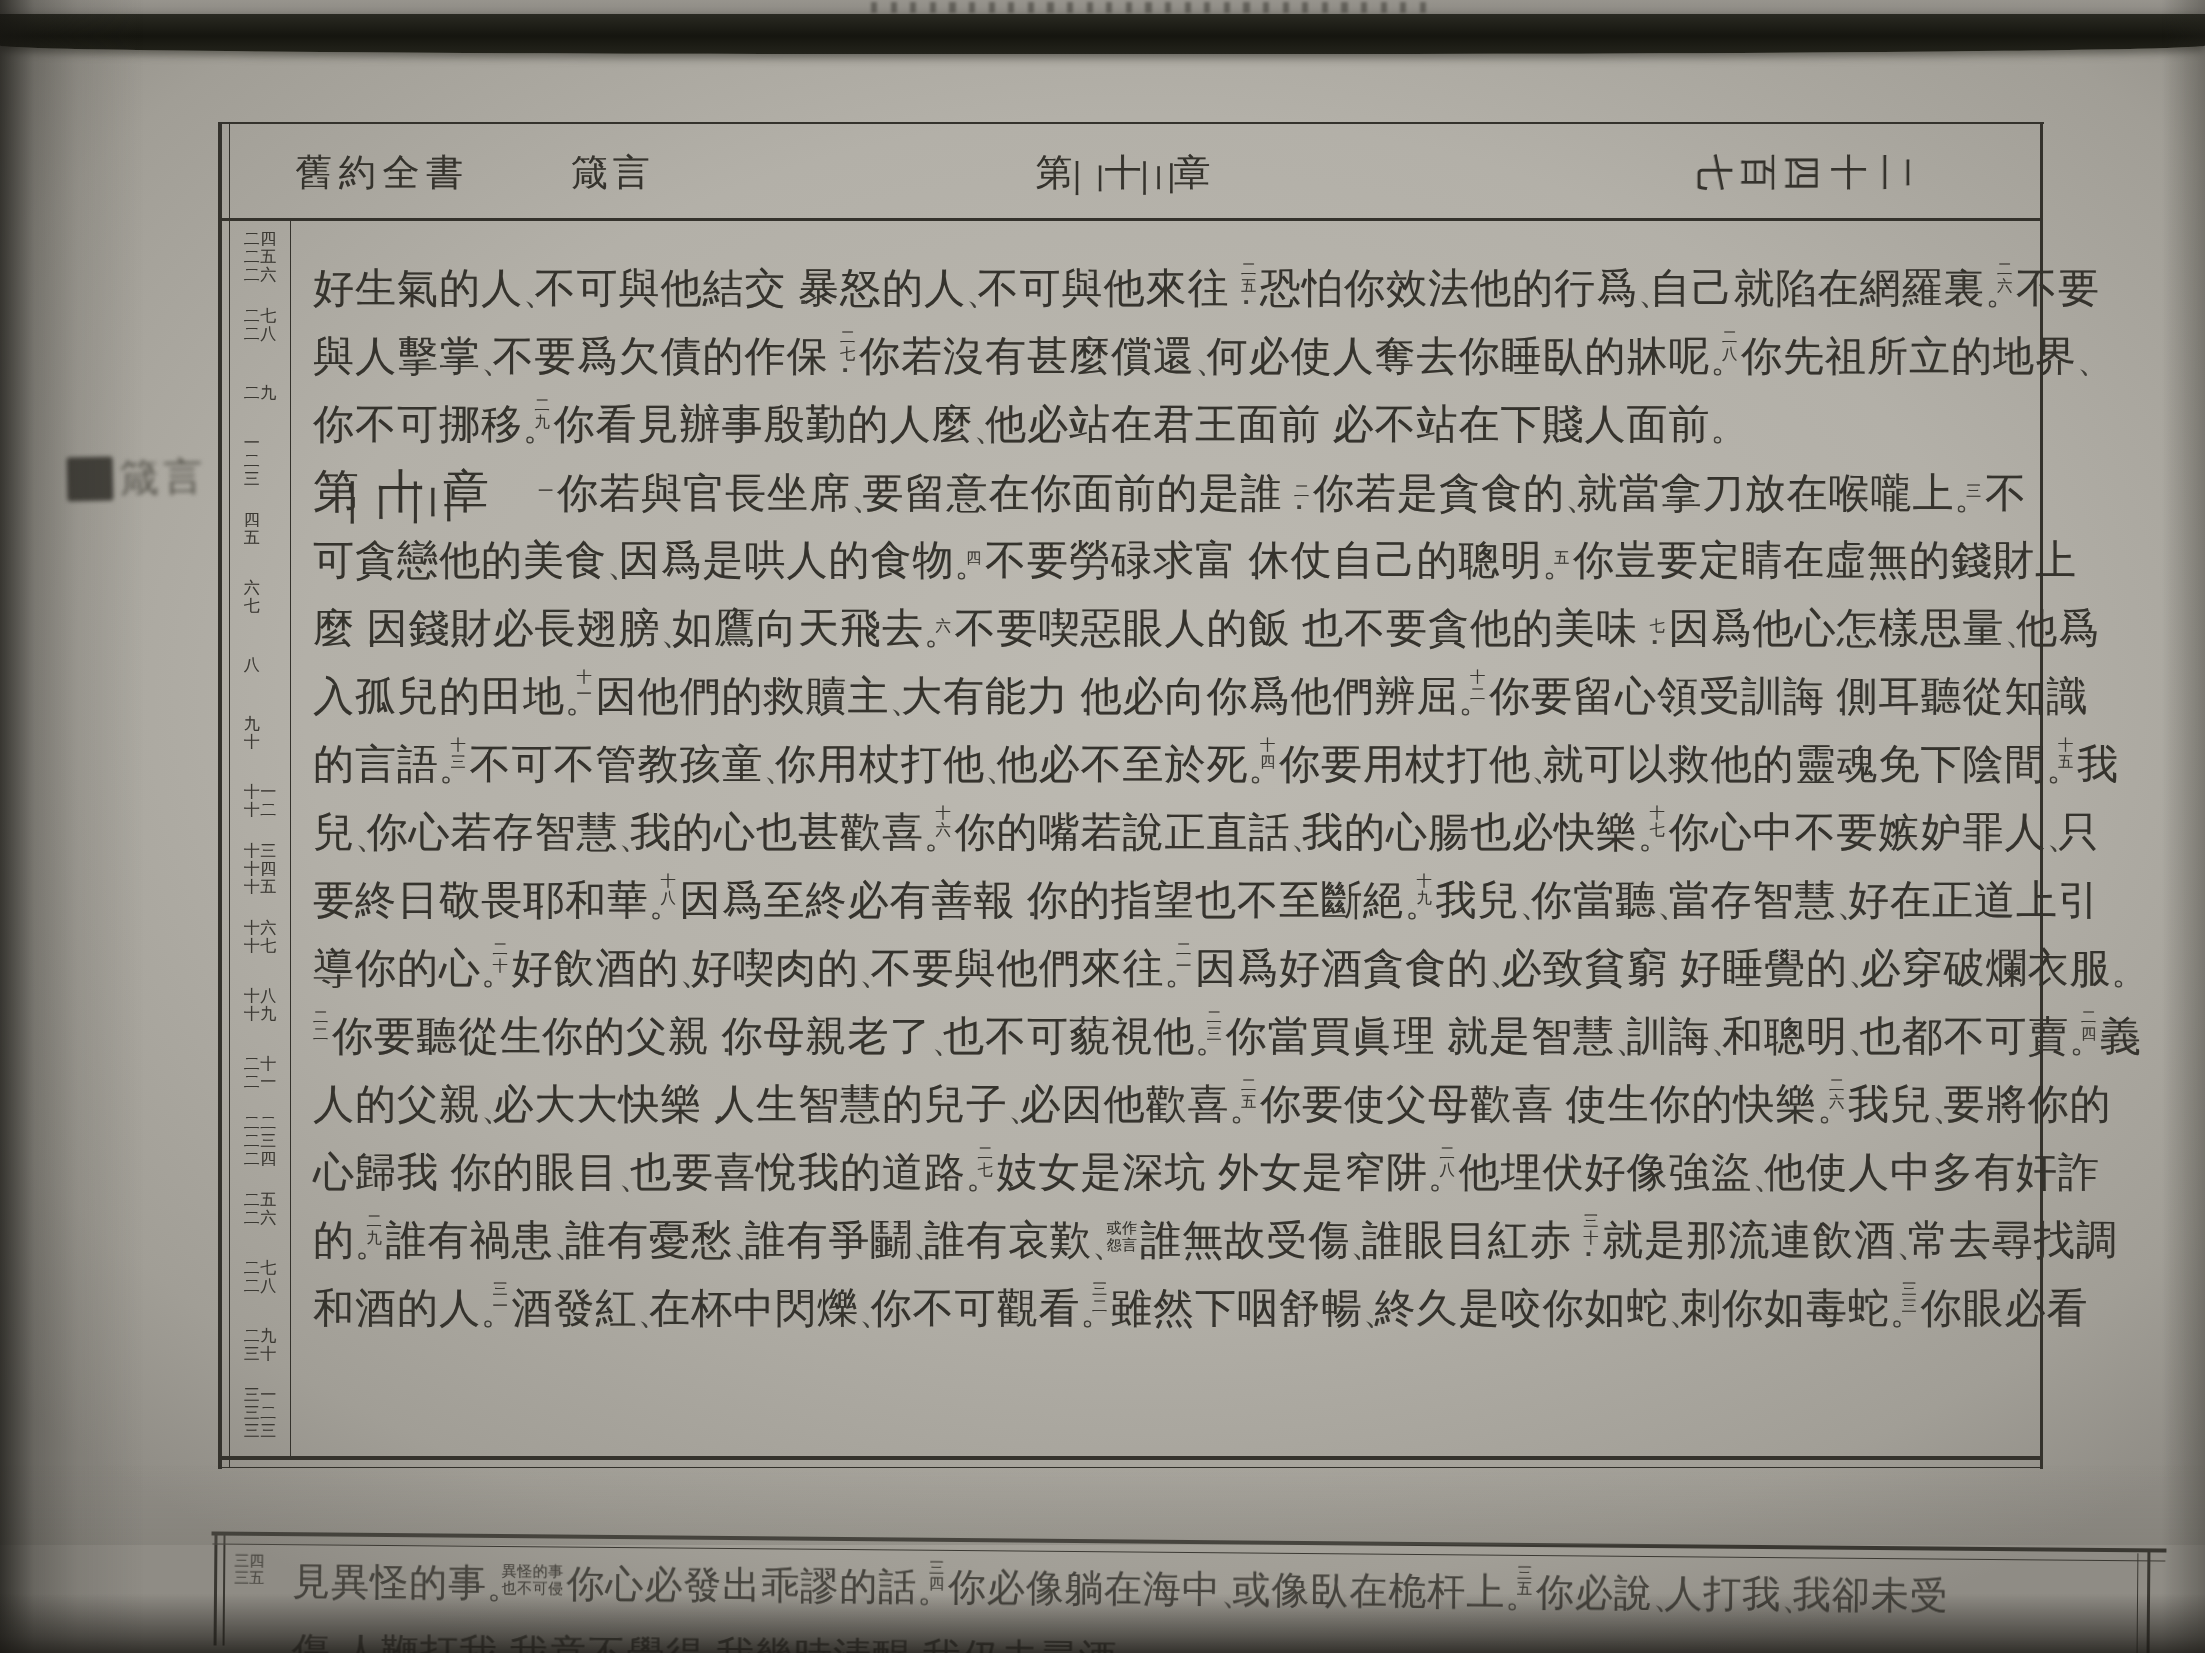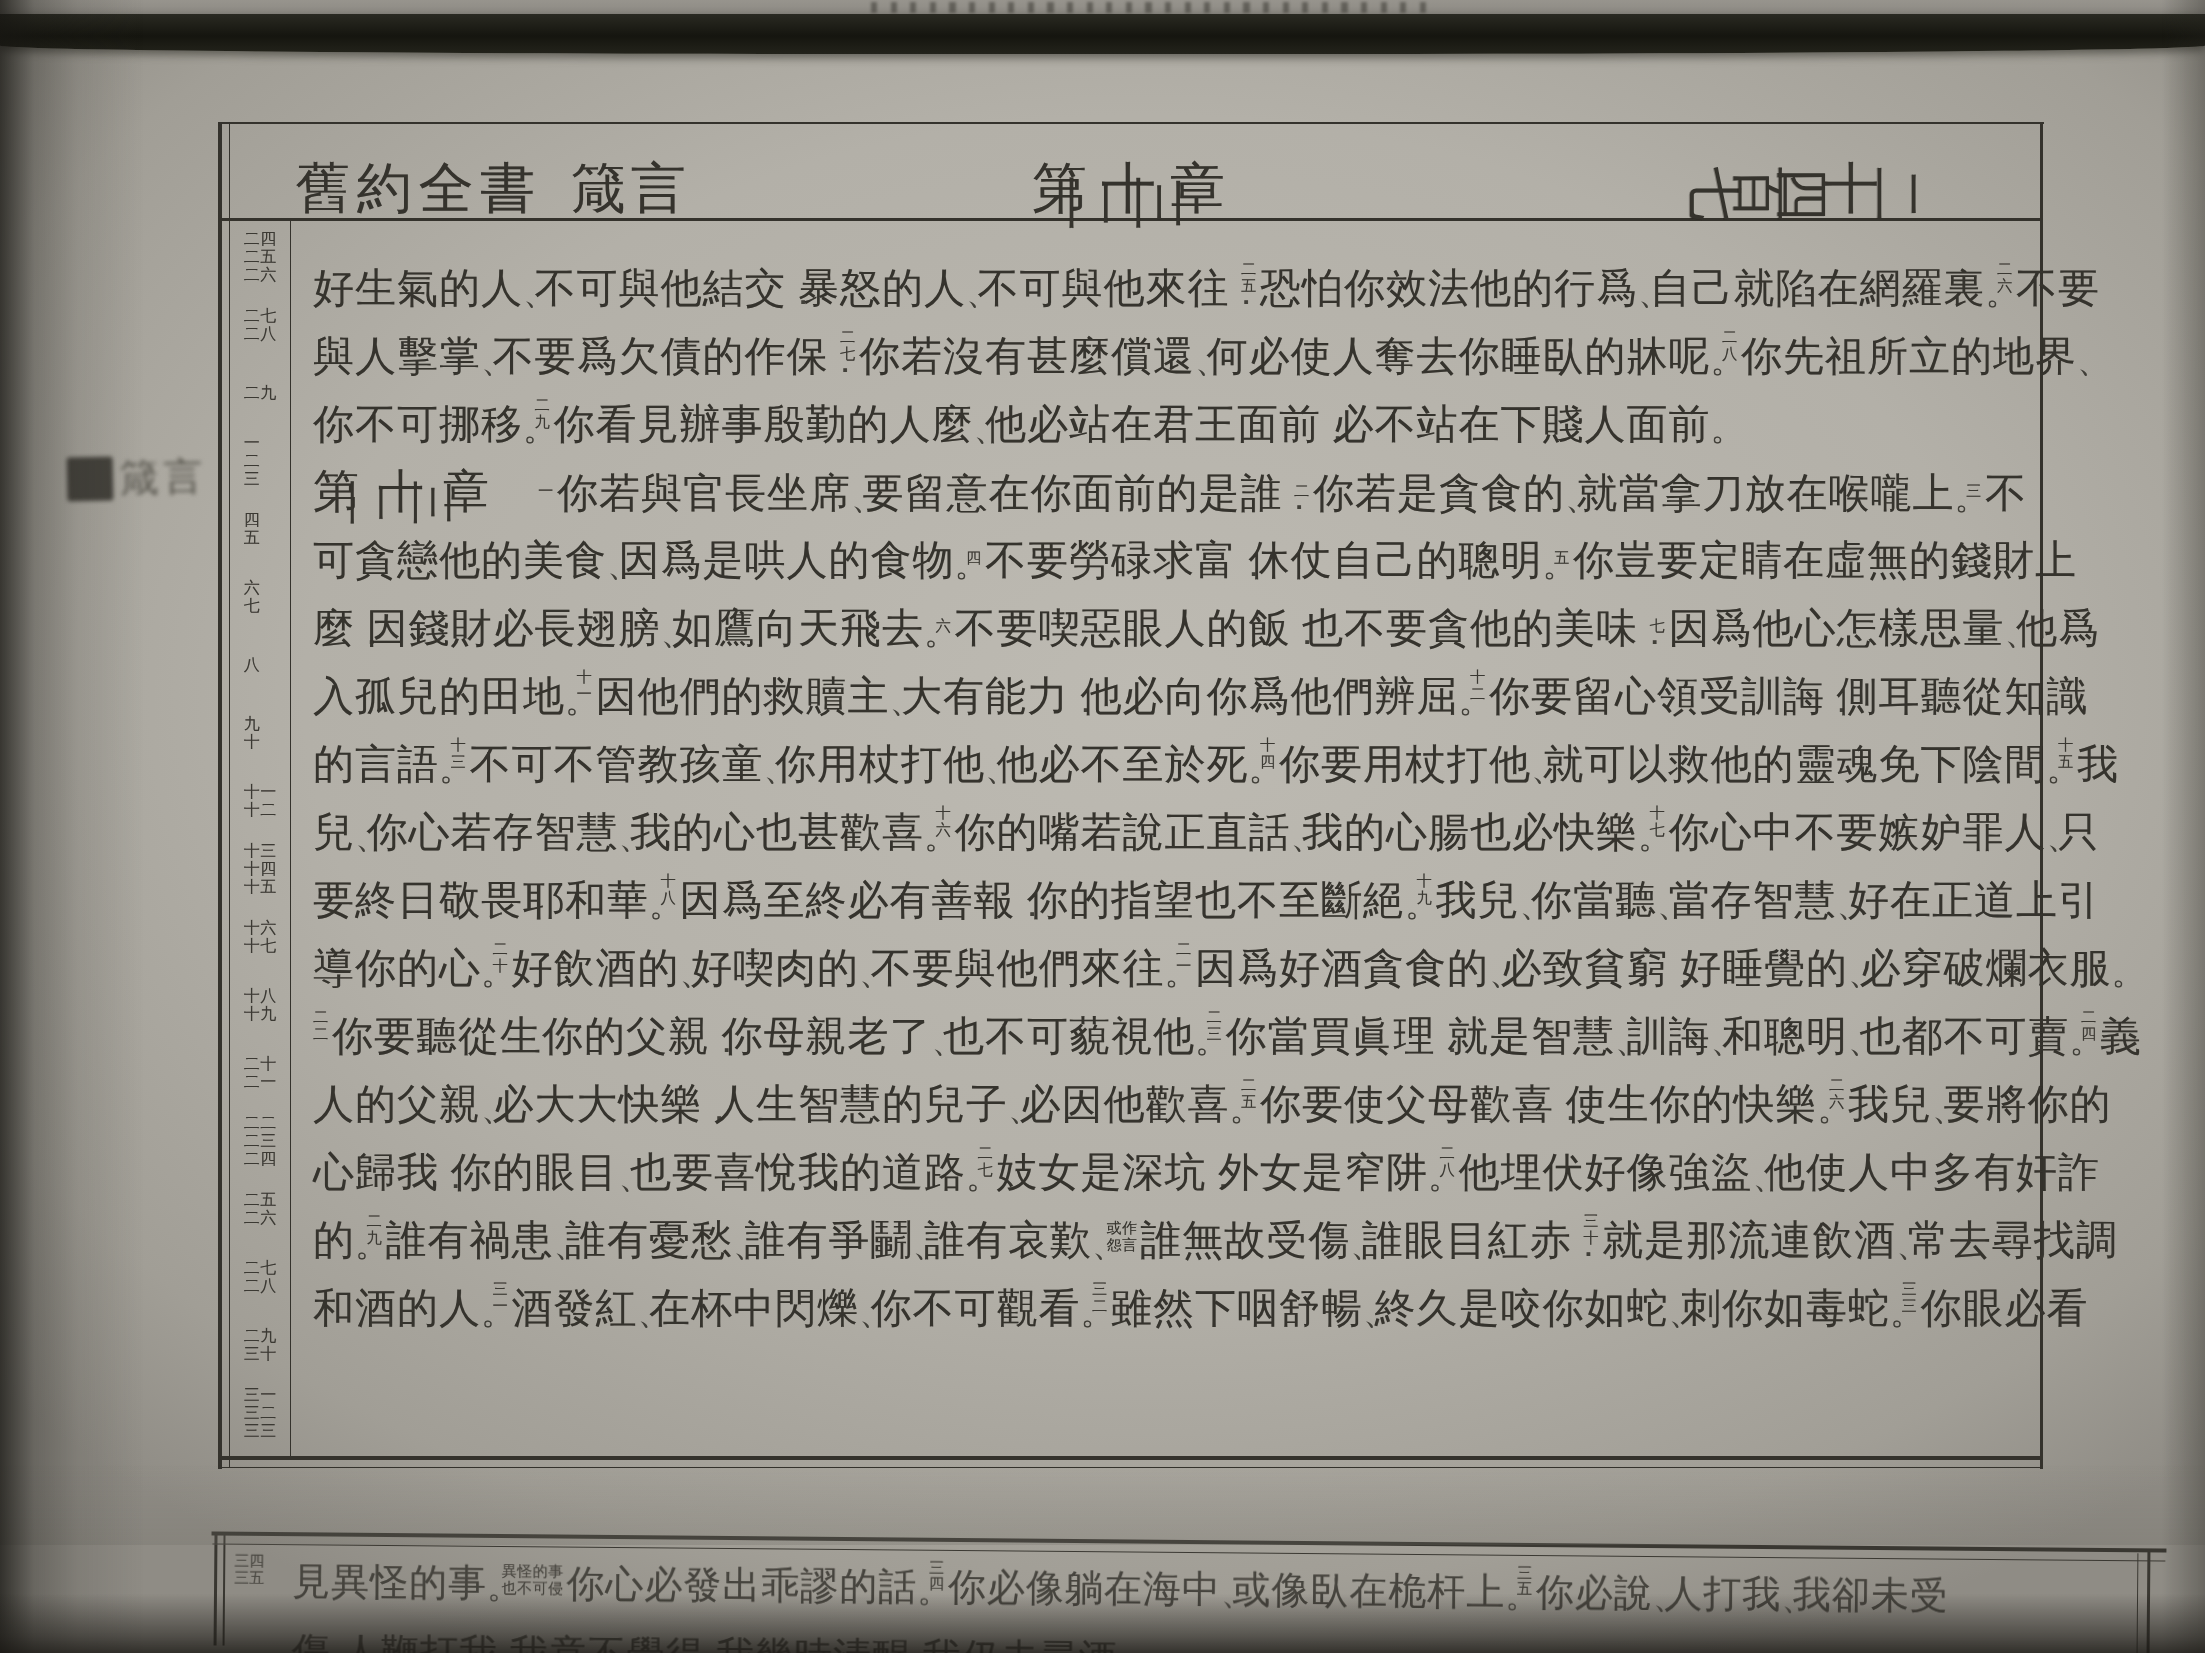--- a/index.html
+++ b/index.html
@@ -32,21 +32,21 @@
   .pl1{left:0;top:0;width:3.8px;height:1347px;}
   .pl2{left:10.5px;top:1px;width:1.4px;height:1345px;}
   .pr{left:1822px;top:0;width:2.9px;height:1347px;}
   .hrule{left:1px;top:96px;width:1824px;height:3.4px;}
   .pb1{left:0;top:1334px;width:1825px;height:3.8px;}
   .pb2{left:1px;top:1345px;width:1823px;height:1.4px;}
   .mdiv{left:72px;top:98px;width:1.4px;height:1237px;}
 
   .ink{color:#35332d;text-shadow:0.3px 0.4px 0.4px rgba(20,18,14,.28);}
   .header{position:absolute;left:0;top:0;width:1826px;height:96px;}
-  .hitem{position:absolute;top:16px;height:96px;line-height:101px;font-size:55px;white-space:nowrap;}
+  .hitem{position:absolute;top:0;height:96px;line-height:101px;font-size:37px;white-space:nowrap;}
   .hbook{left:77px;letter-spacing:6.7px;}
   .hsect{left:353px;letter-spacing:4.8px;}
   .hchap{left:814px;}
   .hpage{left:1474px;}
   .hch{display:inline-block;width:44px;text-align:center;letter-spacing:0;}
   .hch.rot{width:25px;transform:rotate(90deg);}
   .hpage .hch{width:50px;}
   .hpage .hch.rot{width:44px;transform:rotate(90deg);}
 
   .margincol{position:absolute;left:19px;top:101px;width:52px;}

